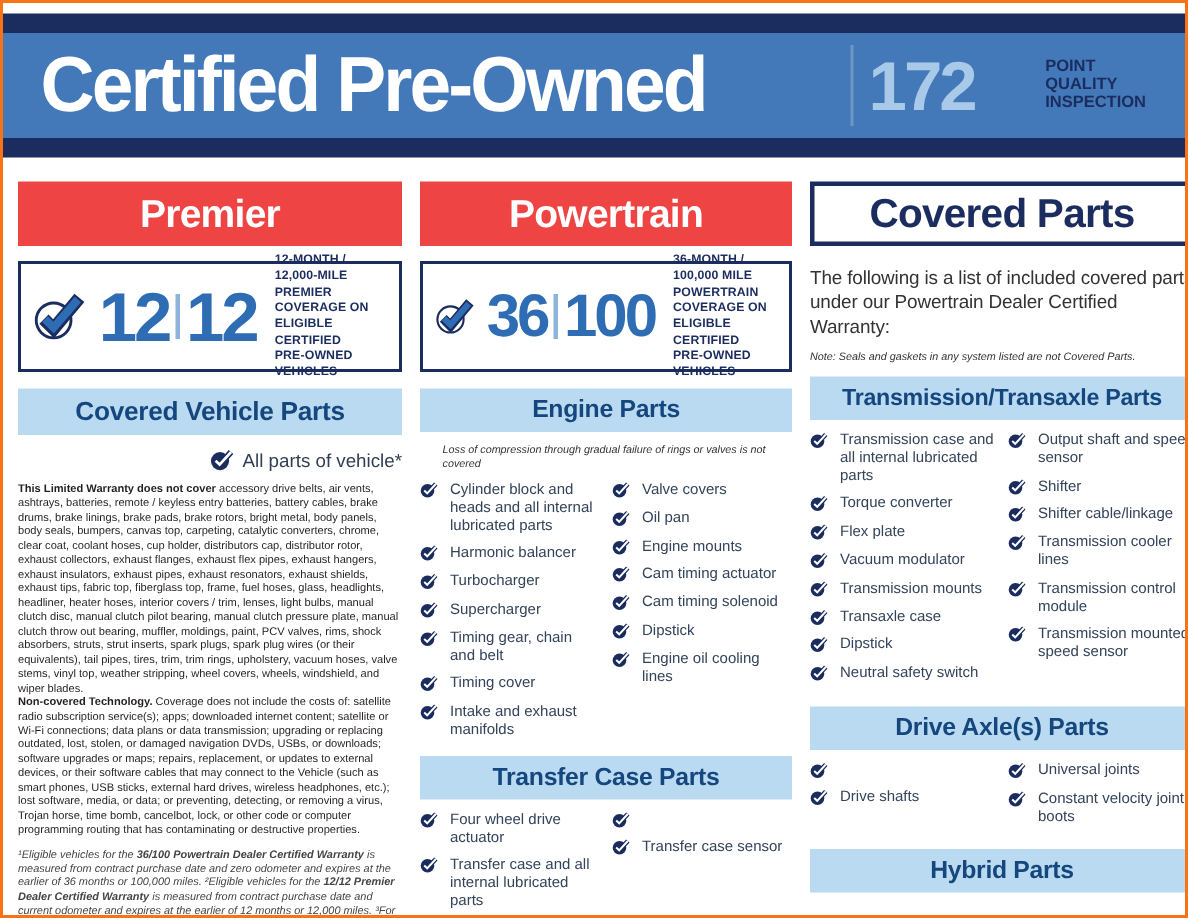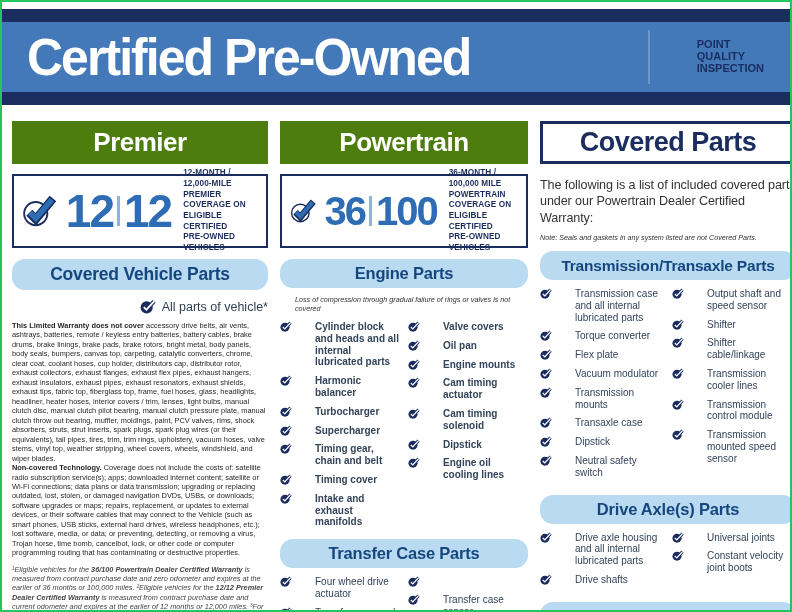--- a/index.html
+++ b/index.html
@@ -1,19 +1,19 @@
 <!DOCTYPE html>
 <html><head>
 <meta charset="utf-8">
 <style>
   * { margin:0; padding:0; box-sizing:border-box; }
   html,body { background:#e8e8e8; }
   .page {
     position:relative; width:792px; height:612px; margin:0 auto;
-    background:#ffffff; border:2px solid #22c55e; overflow:hidden;
+    background:#ffffff; border:2px solid #f97316; overflow:hidden;
     font-family:"Liberation Sans", sans-serif;
   }
   
   .hdr-white { height:7px; background:#fff; }
   .hdr-strip { height:13px; background:#1b2c5e; }
   .hdr-band { height:70px; background:#4379b9; display:flex; align-items:center; }
   .hdr-title {
     flex:1; color:#fff; font-size:52px; font-weight:bold; letter-spacing:-2px;
     padding-left:26px; transform:scaleX(.96); transform-origin:left center; white-space:nowrap;
   }
@@ -21,73 +21,74 @@
   .hdr-divider { width:2px; height:54px; background:#6f97c4; }
   .hdr-points { font-size:46px; font-weight:bold; color:#a9c9e9; letter-spacing:-2px; line-height:1; }
   .hdr-pqi { display:flex; flex-direction:column; justify-content:center;margin-left:37px; }
   .hdr-pqi span { font-size:11px; font-weight:bold; color:#1b2c5e; line-height:1.08; letter-spacing:0; }
   
   .cols { display:flex; gap:12px; padding:16px 10px 0 10px; height:506px; }
   .col1 { width:256px; flex:0 0 256px; }
   .col2 { width:248px; flex:0 0 248px; }
   .col3 { width:256px; flex:0 0 256px; }
   .navy-bar {
-    background:#4d7c0f; color:#fff; height:43px; display:flex; align-items:center; justify-content:center;
+    background:#ef4444; color:#fff; height:43px; display:flex; align-items:center; justify-content:center;
     font-size:26px; font-weight:bold; letter-spacing:-.5px;
   }
   .outline-bar {
     background:#fff; border:3px solid #1b2c5e; color:#1b2c5e; height:43px;
     display:flex; align-items:center; justify-content:center; font-size:27px; font-weight:bold; letter-spacing:-.5px;
   }
   .badge-box {
     margin-top:10px; border:2px solid #1b2c5e; background:#fff; height:74px;
     display:flex; align-items:center; padding:6px 8px; gap:6px;
   }
   .badge-nums { display:flex; align-items:center; color:#2e6db4; font-weight:bold; letter-spacing:-2px; }
   .badge-nums .n { font-size:46px; line-height:1; }
   .col2 .badge-nums .n { font-size:40px; }
   .badge-sep { width:3px; height:30px; background:#8db4dd; margin:0 4px; align-self:center; }
   .badge-text { margin-left:6px; }
   .badge-text div { font-size:8.2px; font-weight:bold; color:#1b2c5e; line-height:1.3; letter-spacing:.1px; }
   .lb-bar {
     background:#b9daf1; height:29px; display:flex; align-items:center; justify-content:center;
-    font-size:16.5px; font-weight:bold; color:#15477e; letter-spacing:-.2px; white-space:nowrap;border-radius:13px;
+    font-size:16.5px; font-weight:bold; color:#15477e; letter-spacing:-.2px; white-space:nowrap;
   }
   .col1 .lb-bar { margin-top:11px; height:31px; font-size:17.5px; }
   
   .allparts { display:flex; align-items:center; justify-content:flex-end; gap:6px; margin:9px 0 7px 0; }
   .allparts span { font-size:12.5px; color:#2f3e52; }
   .fineprint { font-size:7.4px; line-height:1.28; color:#231f20; text-align:left; }
   .fineprint b { font-weight:bold; }
   .footnotes { margin-top:7px; font-size:7.3px; line-height:1.28; color:#444; font-style:italic; }
   .footnotes b { font-weight:bold; }
   
   .note-italic { font-style:italic; font-size:7.2px; color:#333; margin:7px 0 8px 15px; }
   .cl-wrap { display:flex; gap:8px; margin-top:8px; }
   .cl-col { flex:1; min-width:0; }
-  .check-item { display:flex; align-items:flex-start; gap:23px; margin-bottom:7px; }
+  .check-item { display:flex; align-items:flex-start; gap:8px; margin-bottom:7px; }
   .check-item svg { flex:0 0 auto; margin-top:0; }
   .check-item span { font-size:10px; line-height:1.18; color:#33435a; }
   
   .covered-intro { margin-top:13px; font-size:12.6px; line-height:1.3; color:#333; letter-spacing:-.1px; }
   .covered-note { margin-top:7px; font-size:7.2px; font-style:italic; color:#333; }
   .col3 .lb-bar { margin-top:9px; }
   .col3 .lb-bar.tight { font-size:15.5px; }
 </style>
 </head>
 <body>
 
 <div class="page">
 
   <div class="hdr-white"></div>
   <div class="hdr-strip"></div>
   <div class="hdr-band">
     <div class="hdr-title">Certified Pre-Owned</div>
     <div class="hdr-right">
       <div class="hdr-divider"></div>
+      <div class="hdr-points">172</div>
       <div class="hdr-pqi">
         <span>POINT</span>
         <span>QUALITY</span>
         <span>INSPECTION</span>
       </div>
     </div>
   </div>
   <div class="hdr-strip"></div>
 
   <div class="cols">
@@ -150,21 +151,21 @@
           <div>36-MONTH / 100,000 MILE</div>
           <div>POWERTRAIN COVERAGE ON</div>
           <div>ELIGIBLE CERTIFIED</div>
           <div>PRE-OWNED VEHICLES</div>
         </div>
       </div>
 
       <div class="lb-bar" style="margin-top:11px;">Engine Parts</div>
       <div class="note-italic">Loss of compression through gradual failure of rings or valves is not covered</div>
 
-      <div class="cl-wrap" style="margin-top:2px;font-weight:bold;">
+      <div class="cl-wrap" style="margin-top:2px;">
         <div class="cl-col">
 
             <div class="check-item">
               <svg width="12" height="11" viewBox="0 0 18 16">
                 <circle cx="7.5" cy="9" r="6.8" fill="#1b2c5e"></circle>
                 <path d="M4.2 8.8 L7.2 11.6 L15.8 2.2" stroke="#1b2c5e" stroke-width="4.6" fill="none"></path>
                 <path d="M4.2 8.8 L7.2 11.6 L15.8 2.2" stroke="#ffffff" stroke-width="2" fill="none"></path>
               </svg>
               <span>Cylinder block and heads and all internal lubricated parts</span>
             </div>
@@ -487,21 +488,20 @@
       <div class="lb-bar">Drive Axle(s) Parts</div>
       <div class="cl-wrap">
         <div class="cl-col">
 
             <div class="check-item">
               <svg width="12" height="11" viewBox="0 0 18 16">
                 <circle cx="7.5" cy="9" r="6.8" fill="#1b2c5e"></circle>
                 <path d="M4.2 8.8 L7.2 11.6 L15.8 2.2" stroke="#1b2c5e" stroke-width="4.6" fill="none"></path>
                 <path d="M4.2 8.8 L7.2 11.6 L15.8 2.2" stroke="#ffffff" stroke-width="2" fill="none"></path>
               </svg>
-              <span>Drive axle housing and all internal lubricated parts</span>
             </div>
 
             <div class="check-item">
               <svg width="12" height="11" viewBox="0 0 18 16">
                 <circle cx="7.5" cy="9" r="6.8" fill="#1b2c5e"></circle>
                 <path d="M4.2 8.8 L7.2 11.6 L15.8 2.2" stroke="#1b2c5e" stroke-width="4.6" fill="none"></path>
                 <path d="M4.2 8.8 L7.2 11.6 L15.8 2.2" stroke="#ffffff" stroke-width="2" fill="none"></path>
               </svg>
               <span>Drive shafts</span>
             </div>

